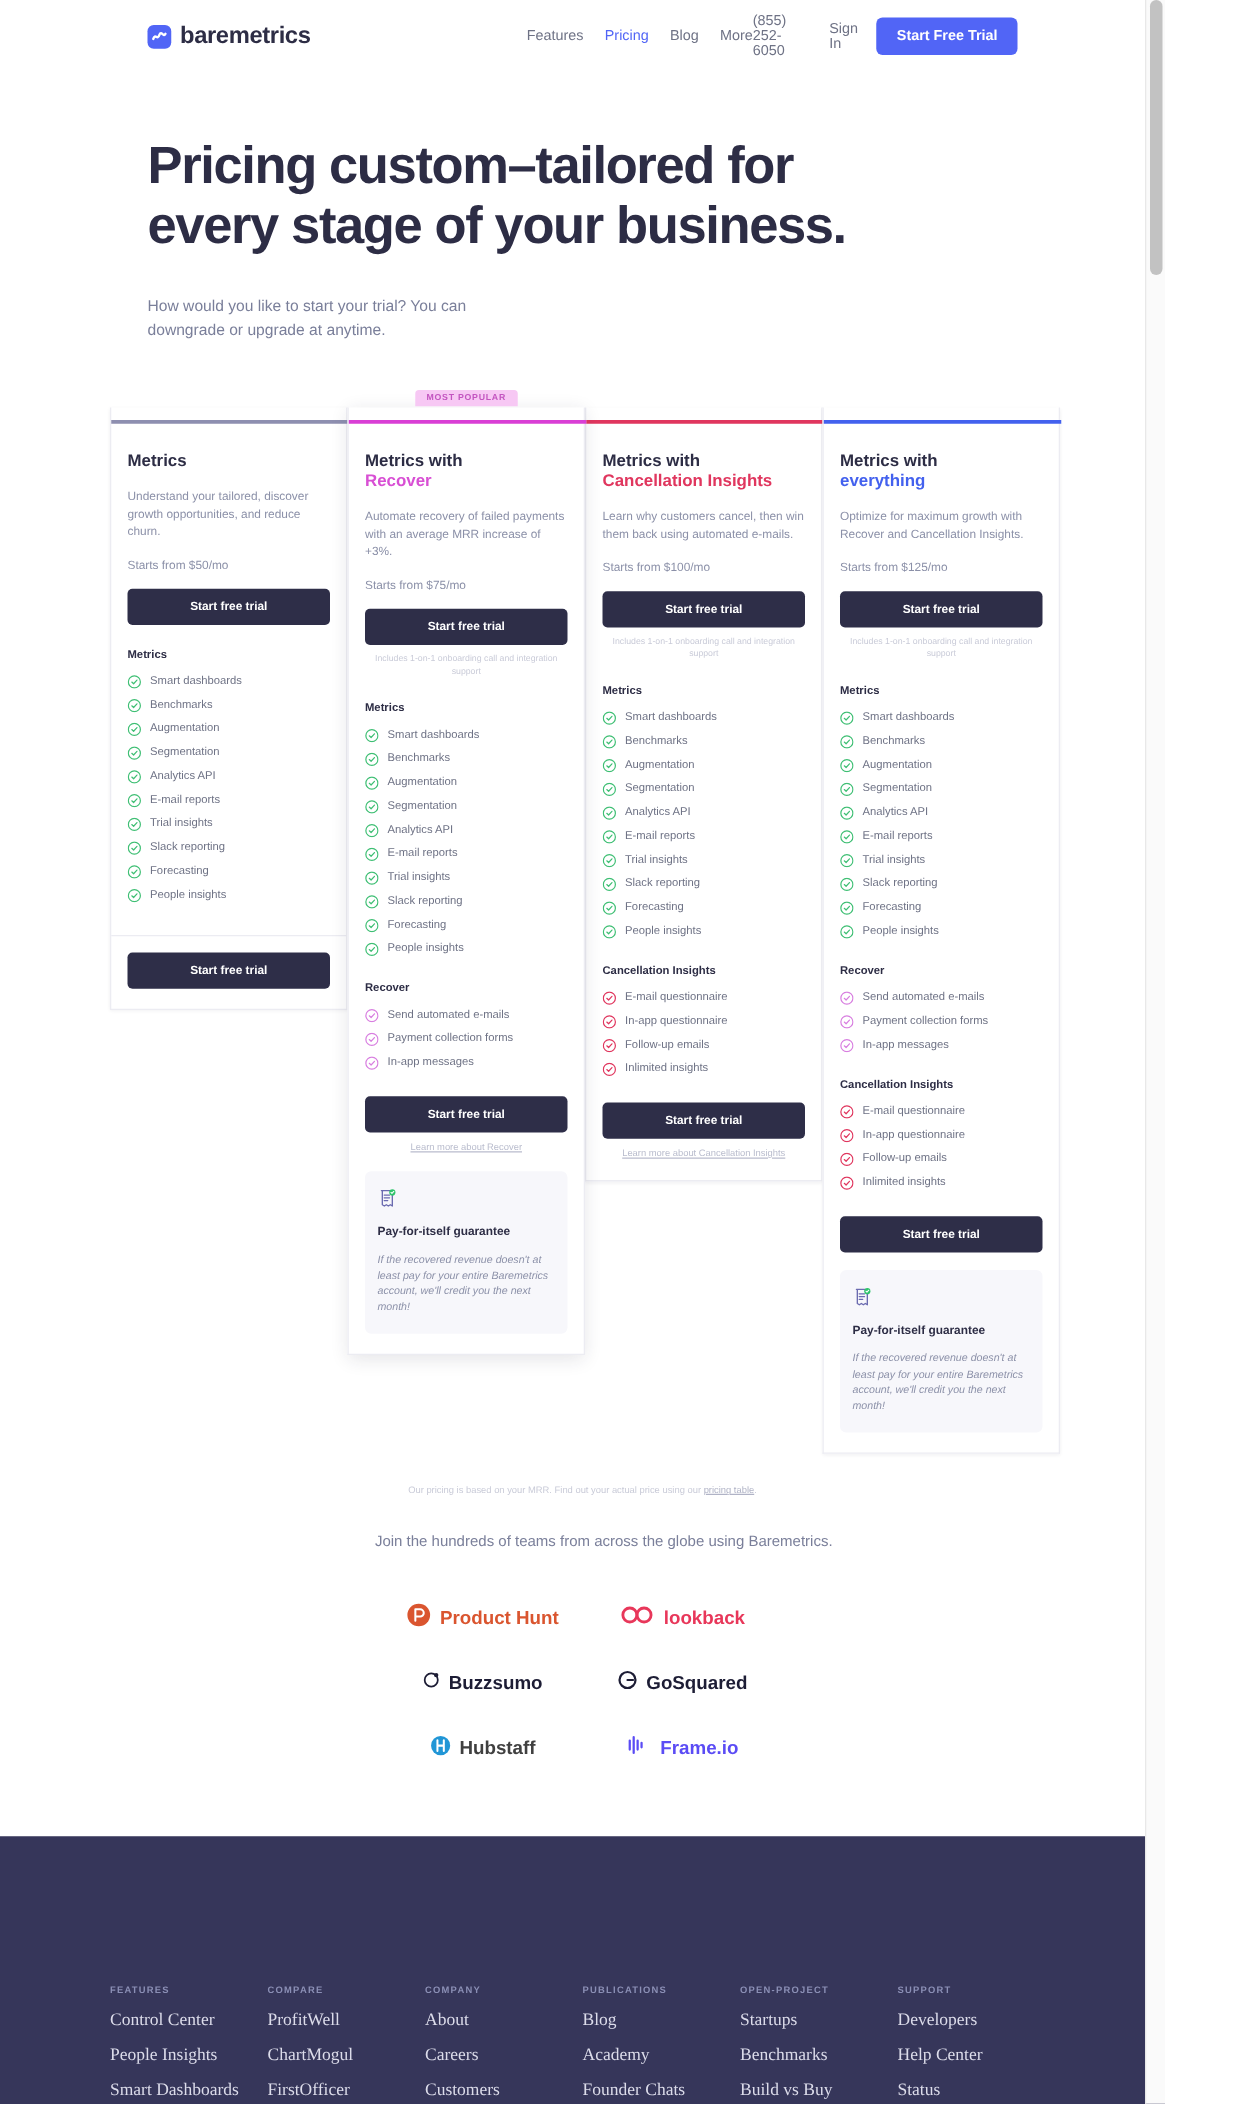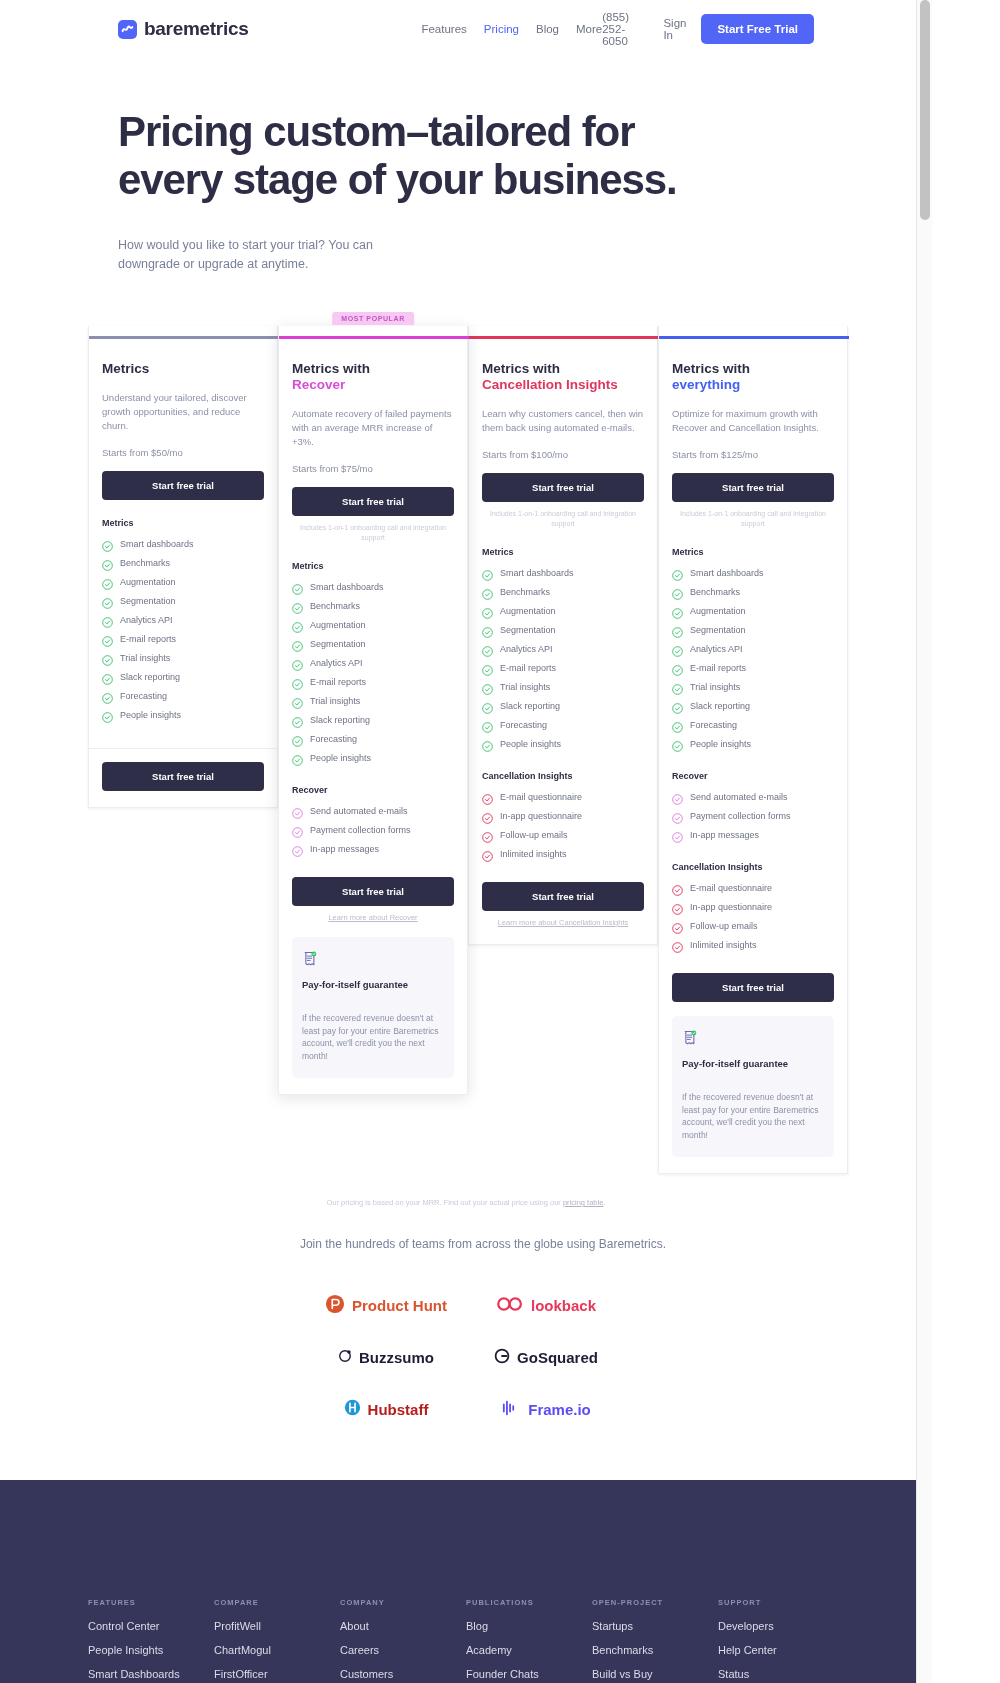--- a/index.html
+++ b/index.html
@@ -99,21 +99,21 @@
   .check { width:11px; height:11px; flex:none; }
   .learn-link {
     display:block; text-align:center; font-size:7.5px; color:#b9bccd;
     text-decoration:underline; margin-top:7px; line-height:10px;
   }
   .guarantee {
     background:#f7f7fb; border-radius:5px; padding:14px 10px 16px 10px;
     margin-top:14px; text-align:left;
   }
   .guarantee .g-title { font-size:9.5px; font-weight:bold; color:#2d2d45; margin-top:8px; }
-  .guarantee .g-body { font-size:8.5px; line-height:12.5px; color:#8b90a8; margin-top:22px; }
+  .guarantee .g-body { font-size:8.5px; line-height:12.5px; color:#8b90a8; margin-top:10px;font-style:italic; }
   .spacer-divider { height:1px; background:#ececf2; margin:16px -13px 0 -13px; }
 
   .pricing-note {
     text-align:center; font-size:7.5px; color:#c9cbd8; margin-top:24px;
   }
   .pricing-note a { color:#b0b3c6; }
 
   
   .social {
     text-align:center; margin-top:30px; font-size:12px; color:#7a7f9a;padding-left:34px;
@@ -126,22 +126,23 @@
 
   
   footer { background:#36365a; margin-top:45px; padding: 118px 88px 20px 88px; }
   .footer-cols { display:flex; }
   .fcol { flex:1; }
   .fcol h4 {
     font-size:7.5px; color:#8b8fb5; letter-spacing:1px; font-weight:bold;
     margin-bottom:13px;
   }
   .fcol a {
-    display:block; font-size:11px; color:#dcdcea; text-decoration:none;
+    display:block; font-size:14px; color:#dcdcea; text-decoration:none;
     margin-bottom:12px;
+    font-family:Liberation Serif, serif;
   }
   .fcol h4.second { margin-top:24px; }
 </style>
 </head>
 <body>
 
 <div class="page">
 
   <header>
     <div class="brand">
@@ -644,21 +645,21 @@
             </svg></span>
           <span>Buzzsumo</span>
         </div>
         <div class="logo-cell" style="color: rgb(29, 29, 53);">
           <span><svg width="16" height="16" viewBox="0 0 18 18">
               <circle cx="9" cy="9" r="7.2" fill="none" stroke="#1d1d35" stroke-width="2"></circle>
               <path d="M9 9 h5" stroke="#1d1d35" stroke-width="2" stroke-linecap="round"></path>
             </svg></span>
           <span>GoSquared</span>
         </div>
-        <div class="logo-cell" style="color: #b91c1c;">
+        <div class="logo-cell" style="color: #404040;">
           <span><svg width="17" height="17" viewBox="0 0 20 20">
               <circle cx="10" cy="10" r="9" fill="#2196d6"></circle>
               <path d="M7 5 v10 M13 5 v10 M7 10 h6" stroke="#fff" stroke-width="1.9" stroke-linecap="round"></path>
             </svg></span>
           <span>Hubstaff</span>
         </div>
         <div class="logo-cell" style="color: rgb(91, 76, 245);">
           <span><svg width="20" height="18" viewBox="0 0 22 20">
               <path d="M3 6 v8 M6.5 3 v14 M10 6 v8 M13.5 8 v4" stroke="#5b4cf5" stroke-width="2" stroke-linecap="round"></path>
             </svg></span>

